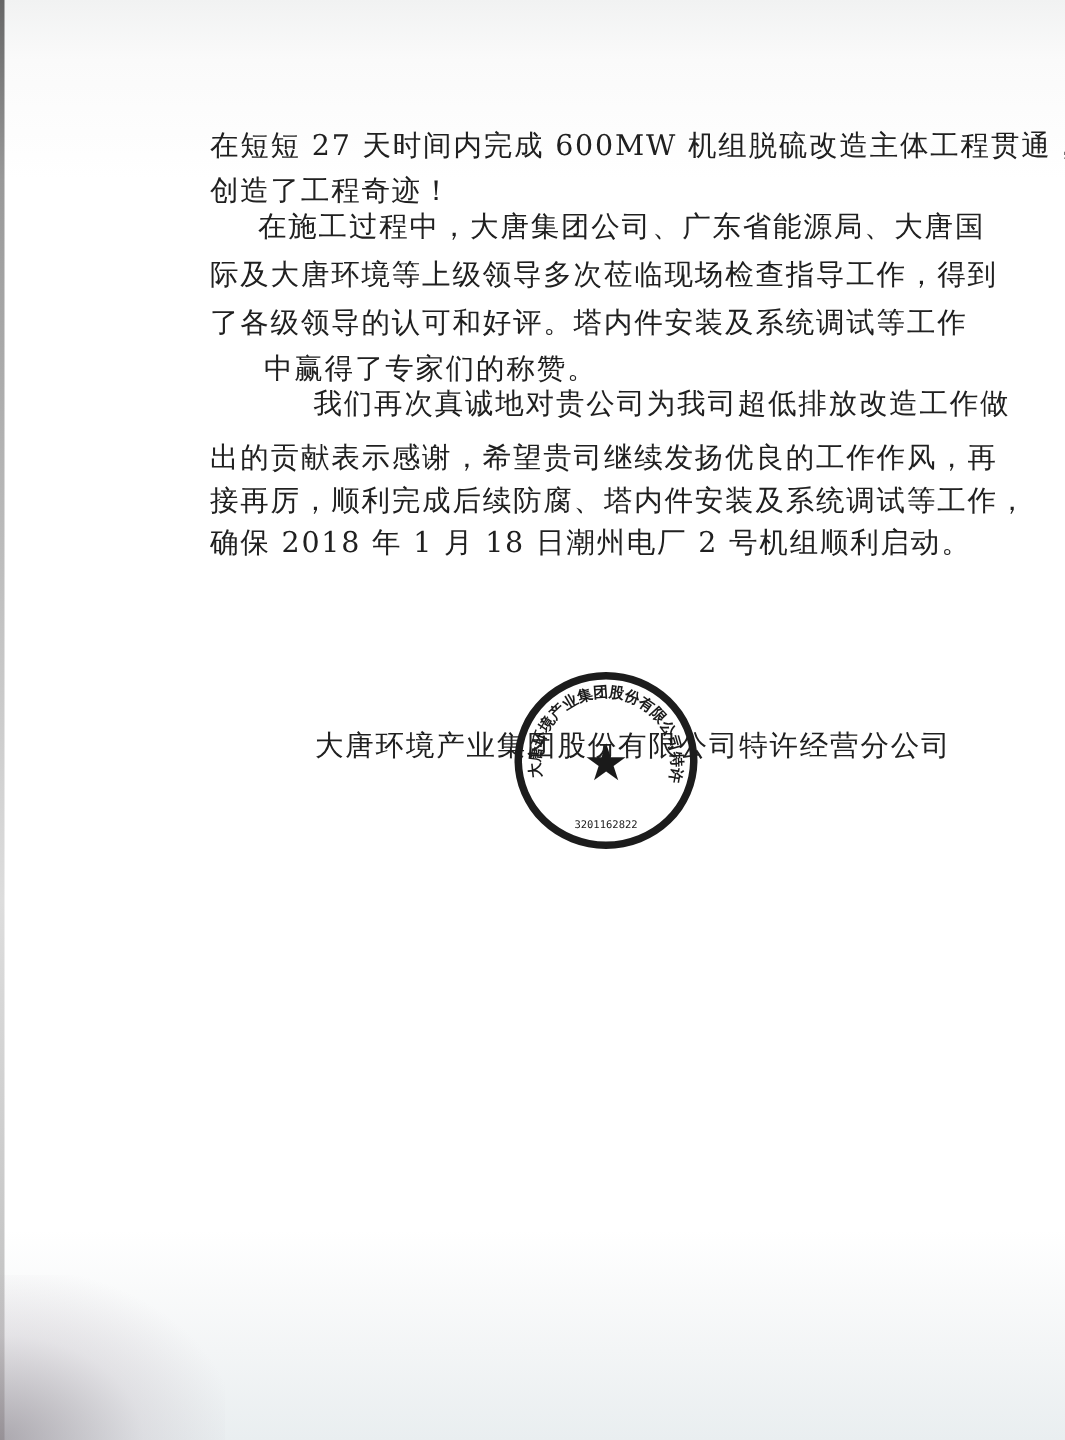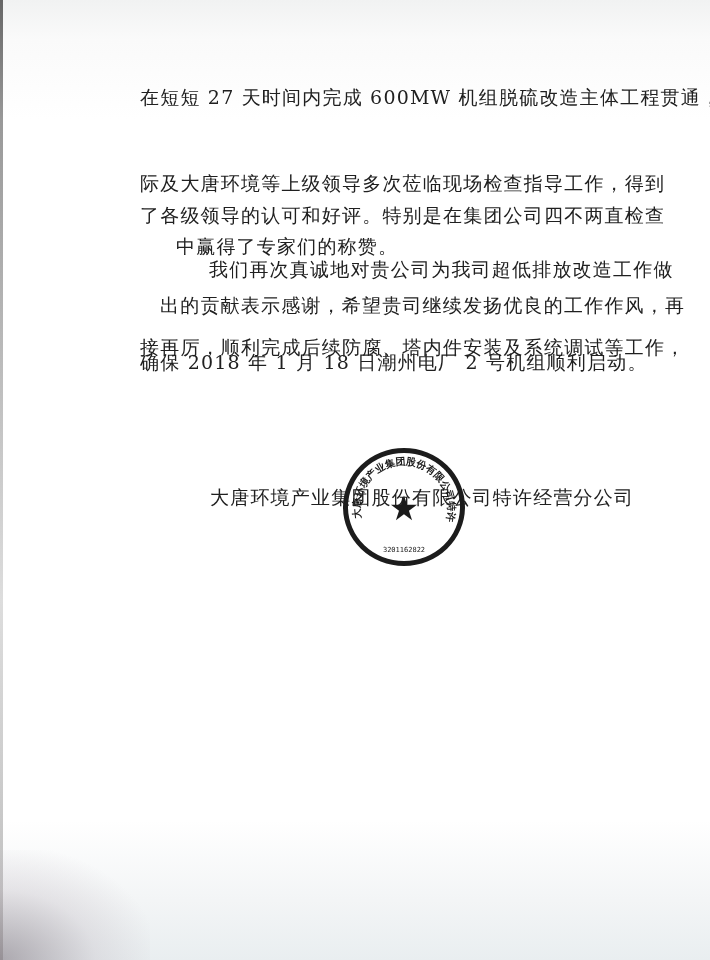--- a/index.html
+++ b/index.html
@@ -35,28 +35,30 @@
   .stamp svg { position: absolute; left: -5px; top: -5px; }
 </style>
 </head>
 <body>
 
 <div class="page">
   <div class="edge-left"></div>
   <div class="shadow-corner"></div>
 
   <div class="line" style="left:140px; top:86px;">在短短 27 天时间内完成 600MW 机组脱硫改造主体工程贯通，</div>
+  <div class="line" style="left:140px; top:116px;">创造了工程奇迹！</div>
 
+  <div class="line" style="left:172px; top:140px;">在施工过程中，大唐集团公司、广东省能源局、大唐国</div>
   <div class="line" style="left:140px; top:172px;text-align:right;">际及大唐环境等上级领导多次莅临现场检查指导工作，得到</div>
-  <div class="line" style="left:140px; top:204px;">了各级领导的认可和好评。特别是在集团公司四不两直检查</div>
+  <div class="line" style="left:140px; top:204px;">了各级领导的认可和好评。塔内件安装及系统调试等工作</div>
   <div class="line" style="left:140px; top:235px;margin-left:36px;">中赢得了专家们的称赞。</div>
 
   <div class="line" style="left:170px; top:258px;margin-left:39px;">我们再次真诚地对贵公司为我司超低排放改造工作做</div>
-  <div class="line" style="left:140px; top:294px;margin-left:20px;">出的贡献表示感谢，希望贵司继续发扬优良的工作作风，再</div>
-  <div class="line" style="left:140px; top:336px;text-align:right;">接再厉，顺利完成后续防腐、塔内件安装及系统调试等工作，</div>
+  <div class="line" style="left:140px; top:294px;">出的贡献表示感谢，希望贵司继续发扬优良的工作作风，再</div>
+  <div class="line" style="left:140px; top:323px;text-align:right;">接再厉，顺利完成后续防腐、塔内件安装及系统调试等工作，</div>
   <div class="line" style="left:140px; top:351px;">确保 2018 年 1 月 18 日潮州电厂 2 号机组顺利启动。</div>
 
 
   <div class="line" style="left:210px; top:486px;">大唐环境产业集团股份有限公司特许经营分公司</div>
 
   <div class="stamp">
     <svg width="122" height="118" viewBox="0 0 122 118">
       <defs>
         <path id="sealArc" d="M 18 70 A 44 44 0 1 1 104 70"></path>
       </defs>

